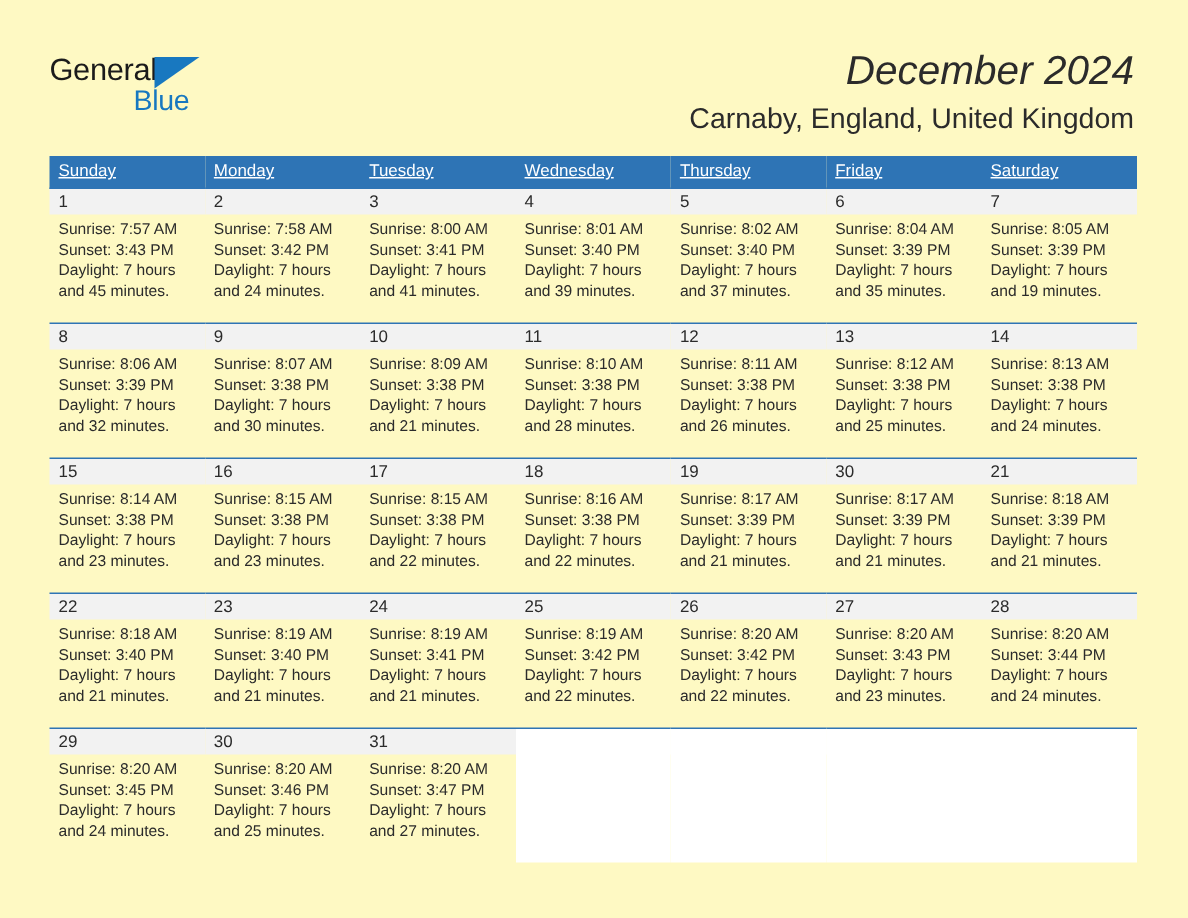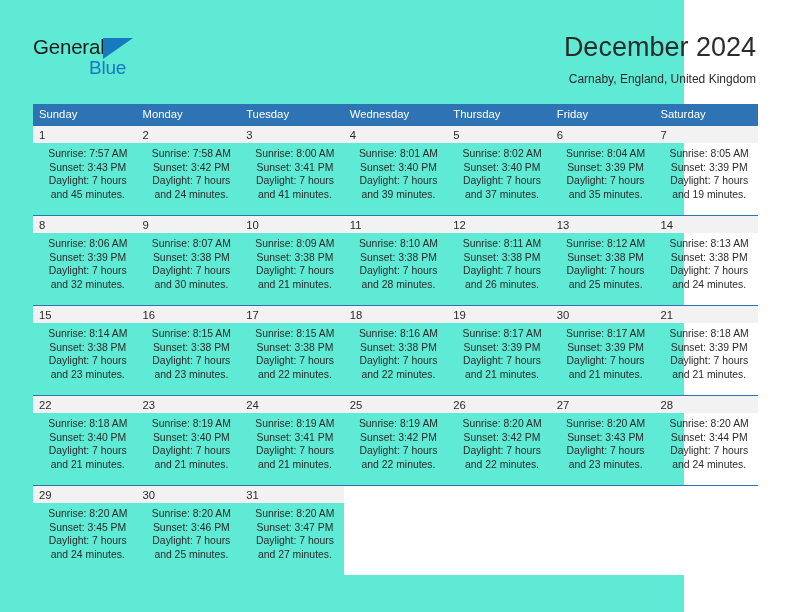--- a/index.html
+++ b/index.html
@@ -7,23 +7,23 @@
   html, body {
     width: 792px;
     height: 612px;
     background: #ffffff;
     font-family: "Liberation Sans", sans-serif;
     overflow: hidden;
   }
 
   #page {
     position: relative;
-    width: 684px;
+    width: 792px;
     height: 612px;
-    background: #5eead4;
+    background: #fef9c3;
   }
 
   
   .header {
     position: absolute;
     left: 0;
     top: 0;
     width: 792px;
     height: 100px;
   }
@@ -70,24 +70,25 @@
     right: 36px;
     top: 30px;
     text-align: right;
   }
   .month-title {
     font-size: 27px;
     color: #2b2b2b;
     line-height: 34px;
     font-weight: 400;
     white-space: nowrap;
+    font-style: italic;
   }
   .location {
     margin-top: 7px;
-    font-size: 12px;
+    font-size: 19px;
     color: #2b2b2b;
     line-height: 17px;
     font-weight: 400;
     white-space: nowrap;
   }
 
   
   .calendar {
     position: absolute;
     left: 33px;
@@ -99,20 +100,21 @@
 
   .calendar th {
     background: #2e74b5;
     color: #ffffff;
     font-size: 11.3px;
     font-weight: 400;
     text-align: left;
     padding: 4px 0 5px 6px;
     height: 20px;
     border: none;
+    text-decoration: underline;
   }
 
   .calendar td {
     width: 103.57px;
     vertical-align: top;
     padding: 0;
     border: none;
   }
 
   .week-row > td {
@@ -135,21 +137,20 @@
     line-height: 15px;
   }
 
   .daycell.empty .daynum-band { background: #ffffff; }
 
   .details {
     padding: 4px 0 0 6px;
     font-size: 10.4px;
     color: #2b2b2b;
     line-height: 13.6px;
-    text-align: center;
   }
   .details div { white-space: nowrap; }
 </style>
 </head>
 <body>
 
 <div id="page">
 
   <div class="header">
 

